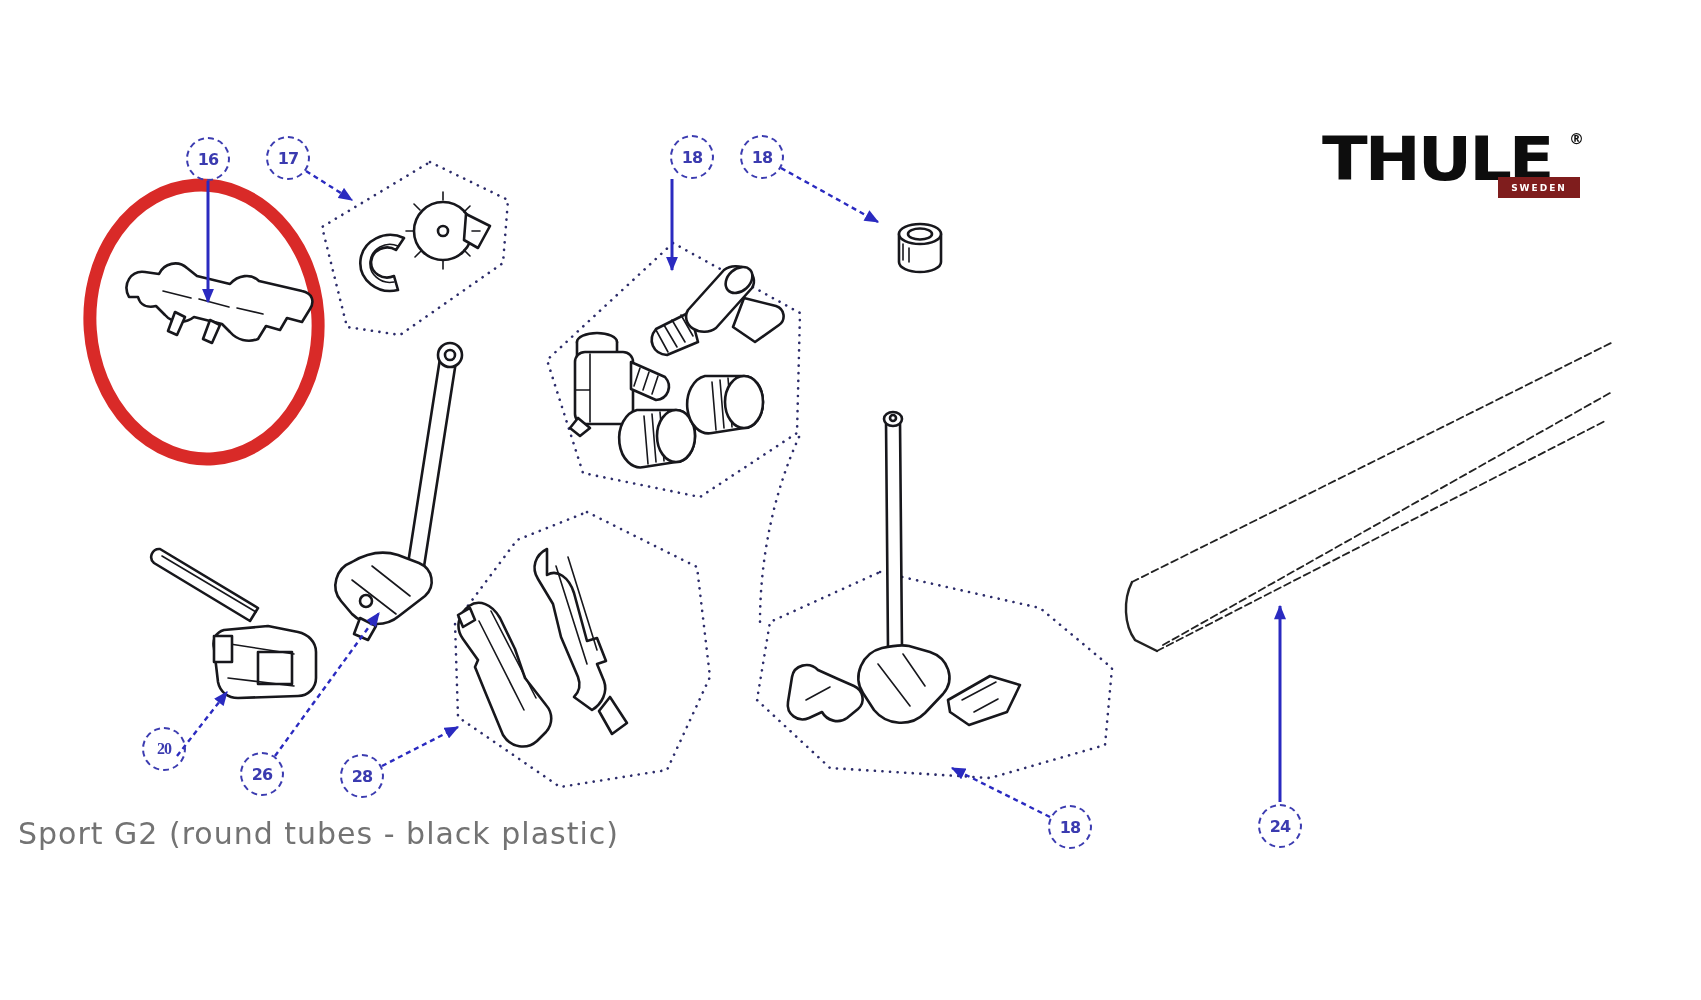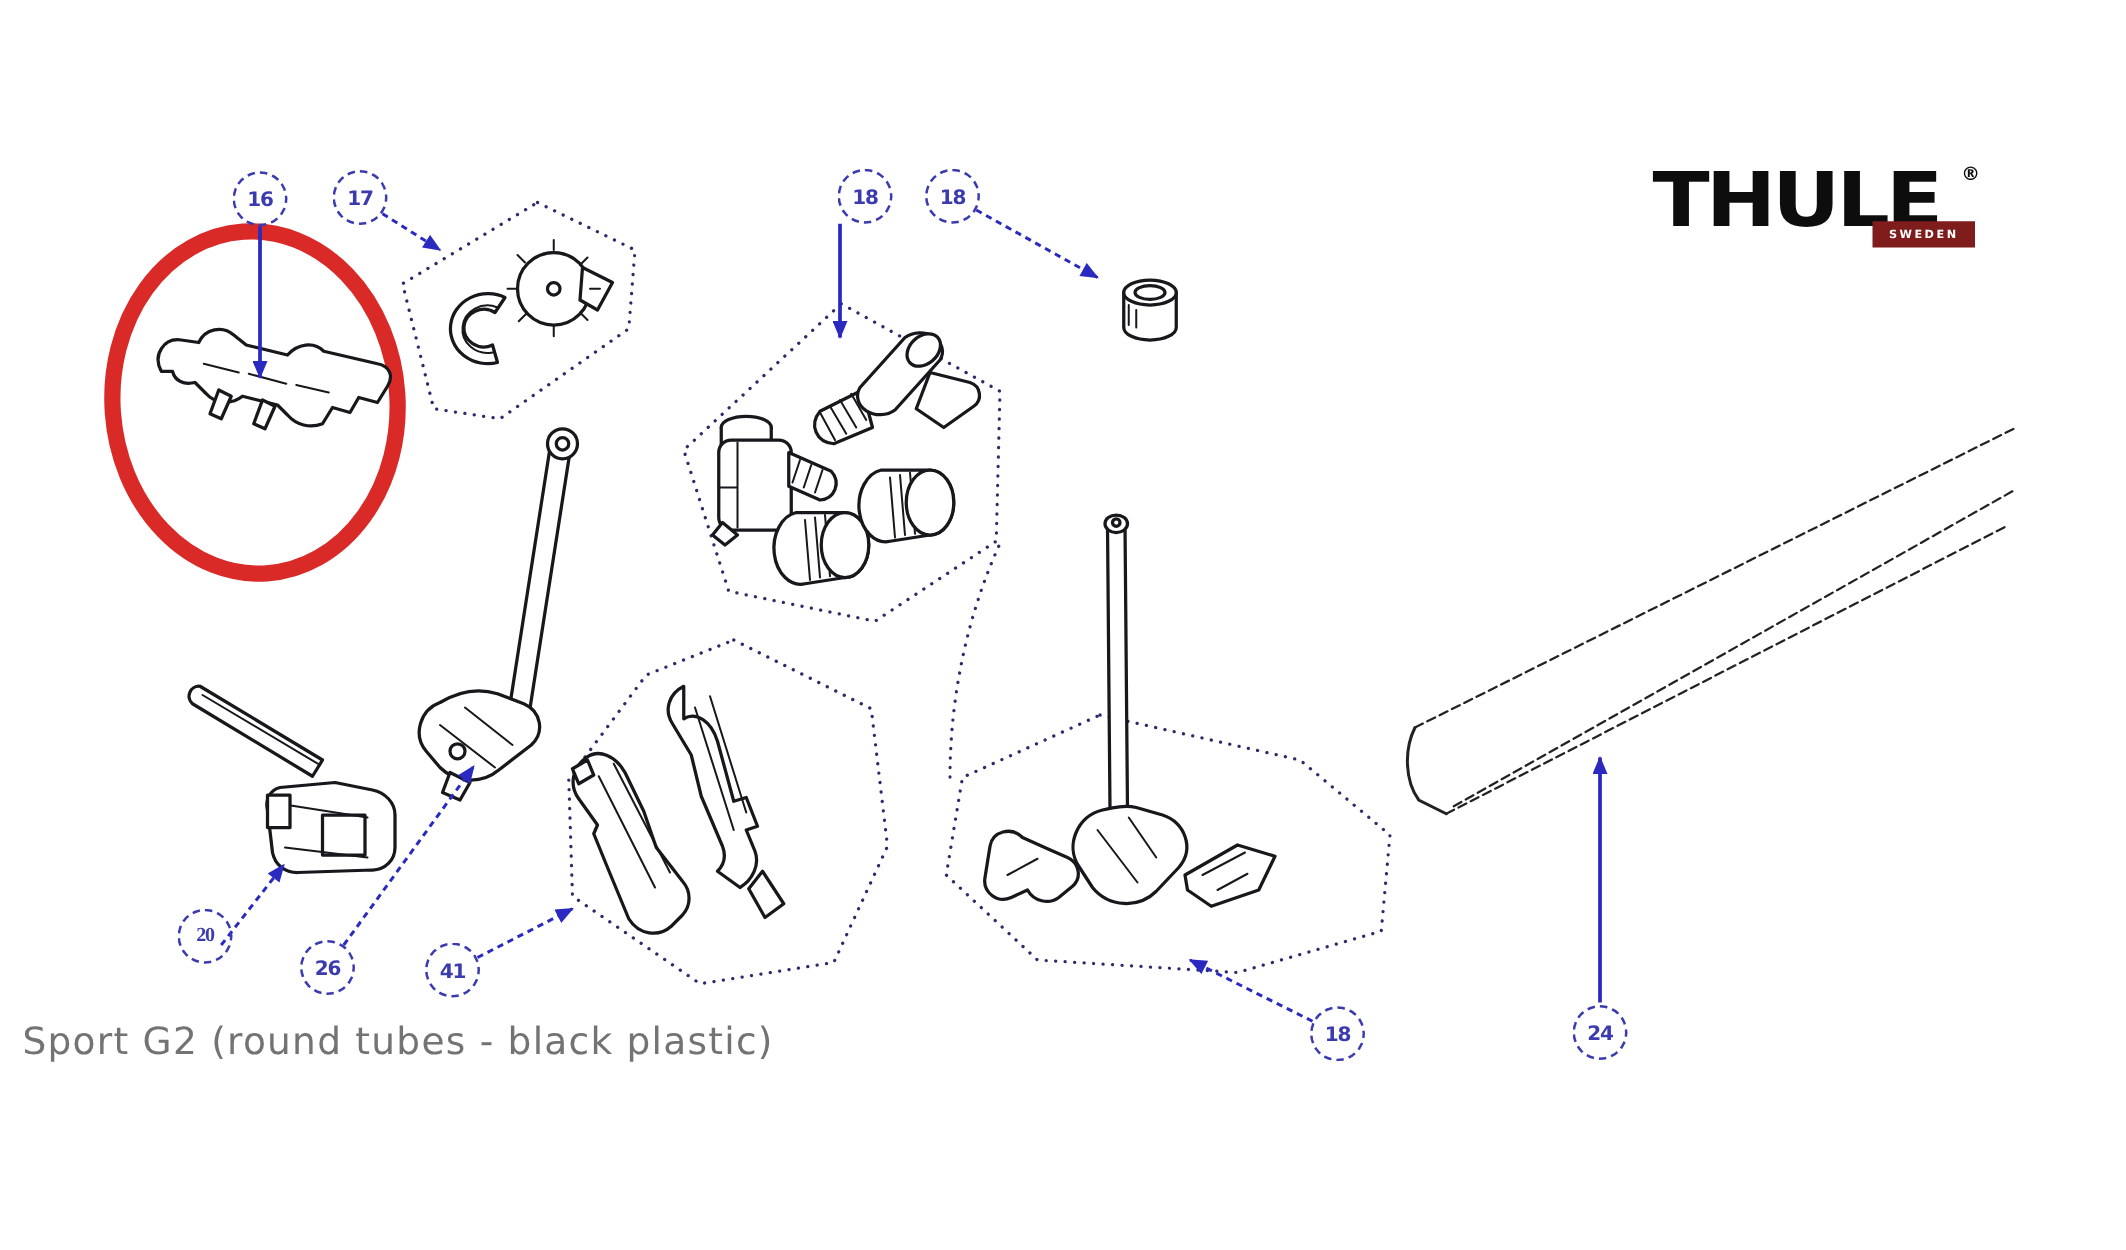--- a/index.html
+++ b/index.html
@@ -159,21 +159,21 @@
       <path class="arrow" d="M1280,802 L1280,606" marker-end="url(#ah)"></path>
     </g>
   </svg>
 
   <div class="callout" style="left:186px;top:137px;">16</div>
   <div class="callout" style="left:266px;top:136px;">17</div>
   <div class="callout" style="left:670px;top:135px;">18</div>
   <div class="callout" style="left:740px;top:135px;">18</div>
   <div class="callout" style="left:142px;top:727px;font-family:Liberation Serif, serif;">20</div>
   <div class="callout" style="left:240px;top:752px;">26</div>
-  <div class="callout" style="left:340px;top:754px;">41</div>
+  <div class="callout" style="left:340px;top:754px;">28</div>
   <div class="callout" style="left:1048px;top:805px;">18</div>
   <div class="callout" style="left:1258px;top:804px;">24</div>
 
   <div class="title">Sport G2 (round tubes - black plastic)</div>
 
   <div class="logo">
     <div class="logo-word">THULE</div>
     <div class="logo-reg">®</div>
     <div class="logo-sub">SWEDEN</div>
   </div>

